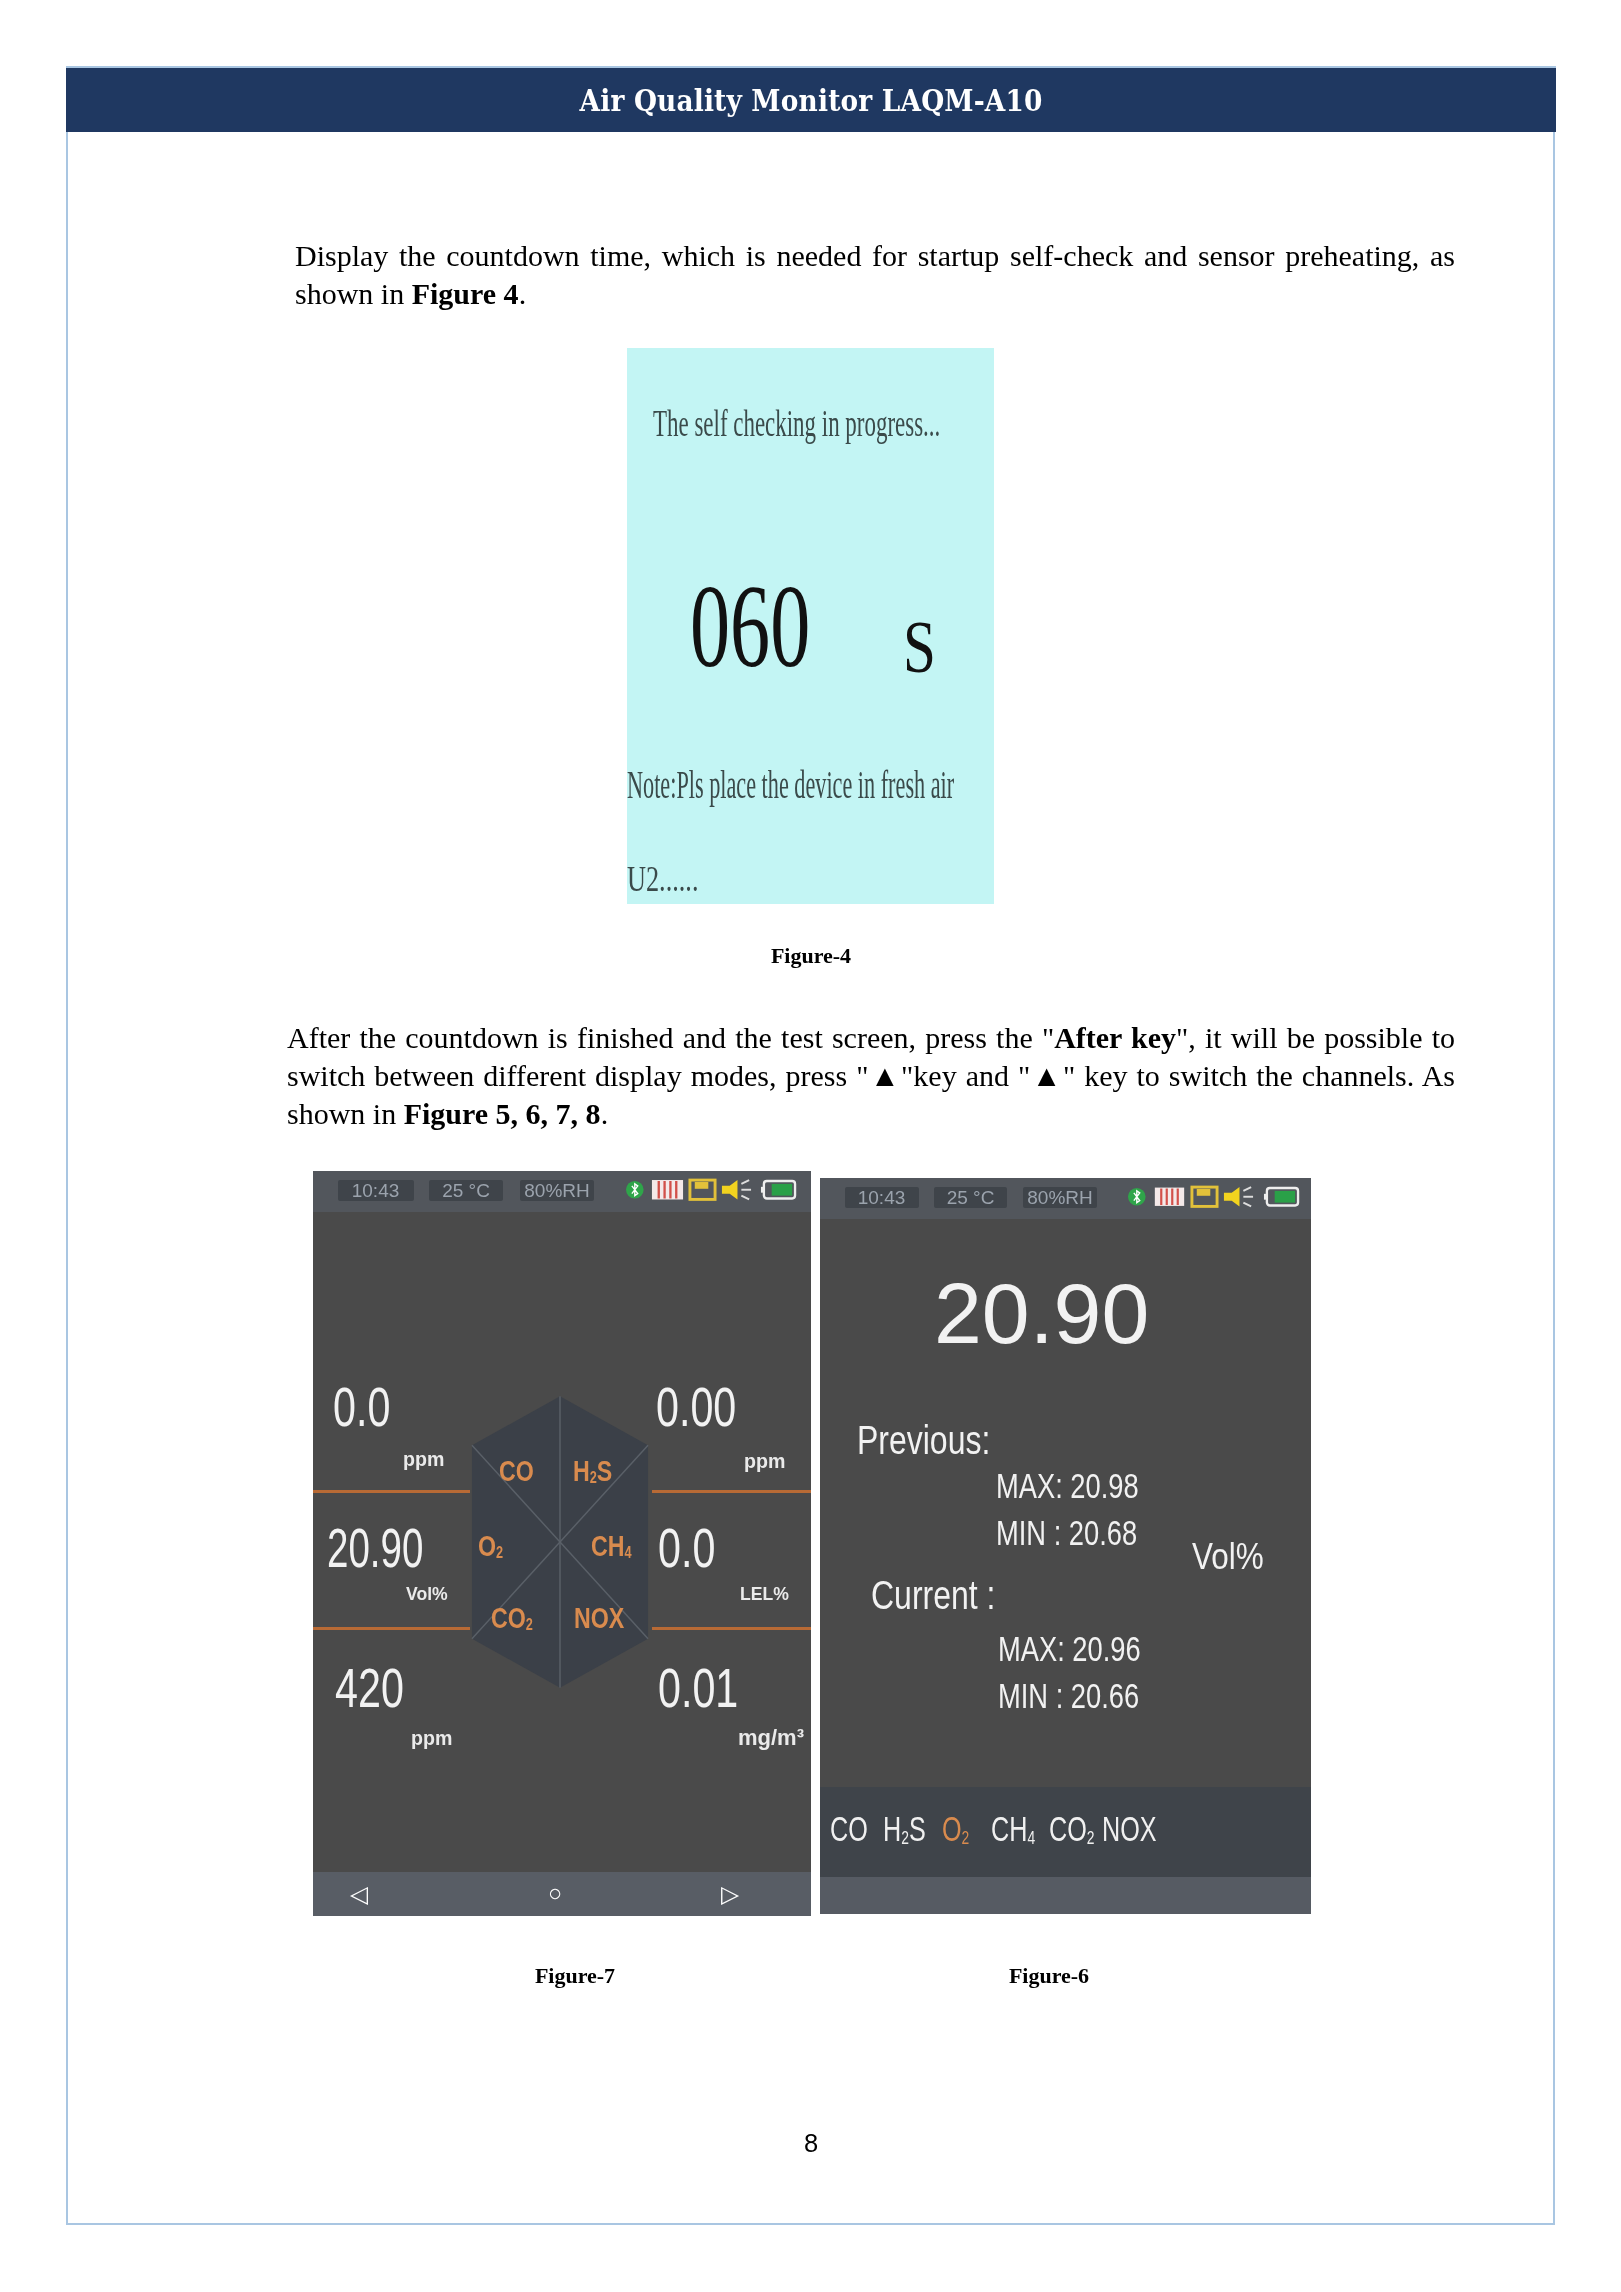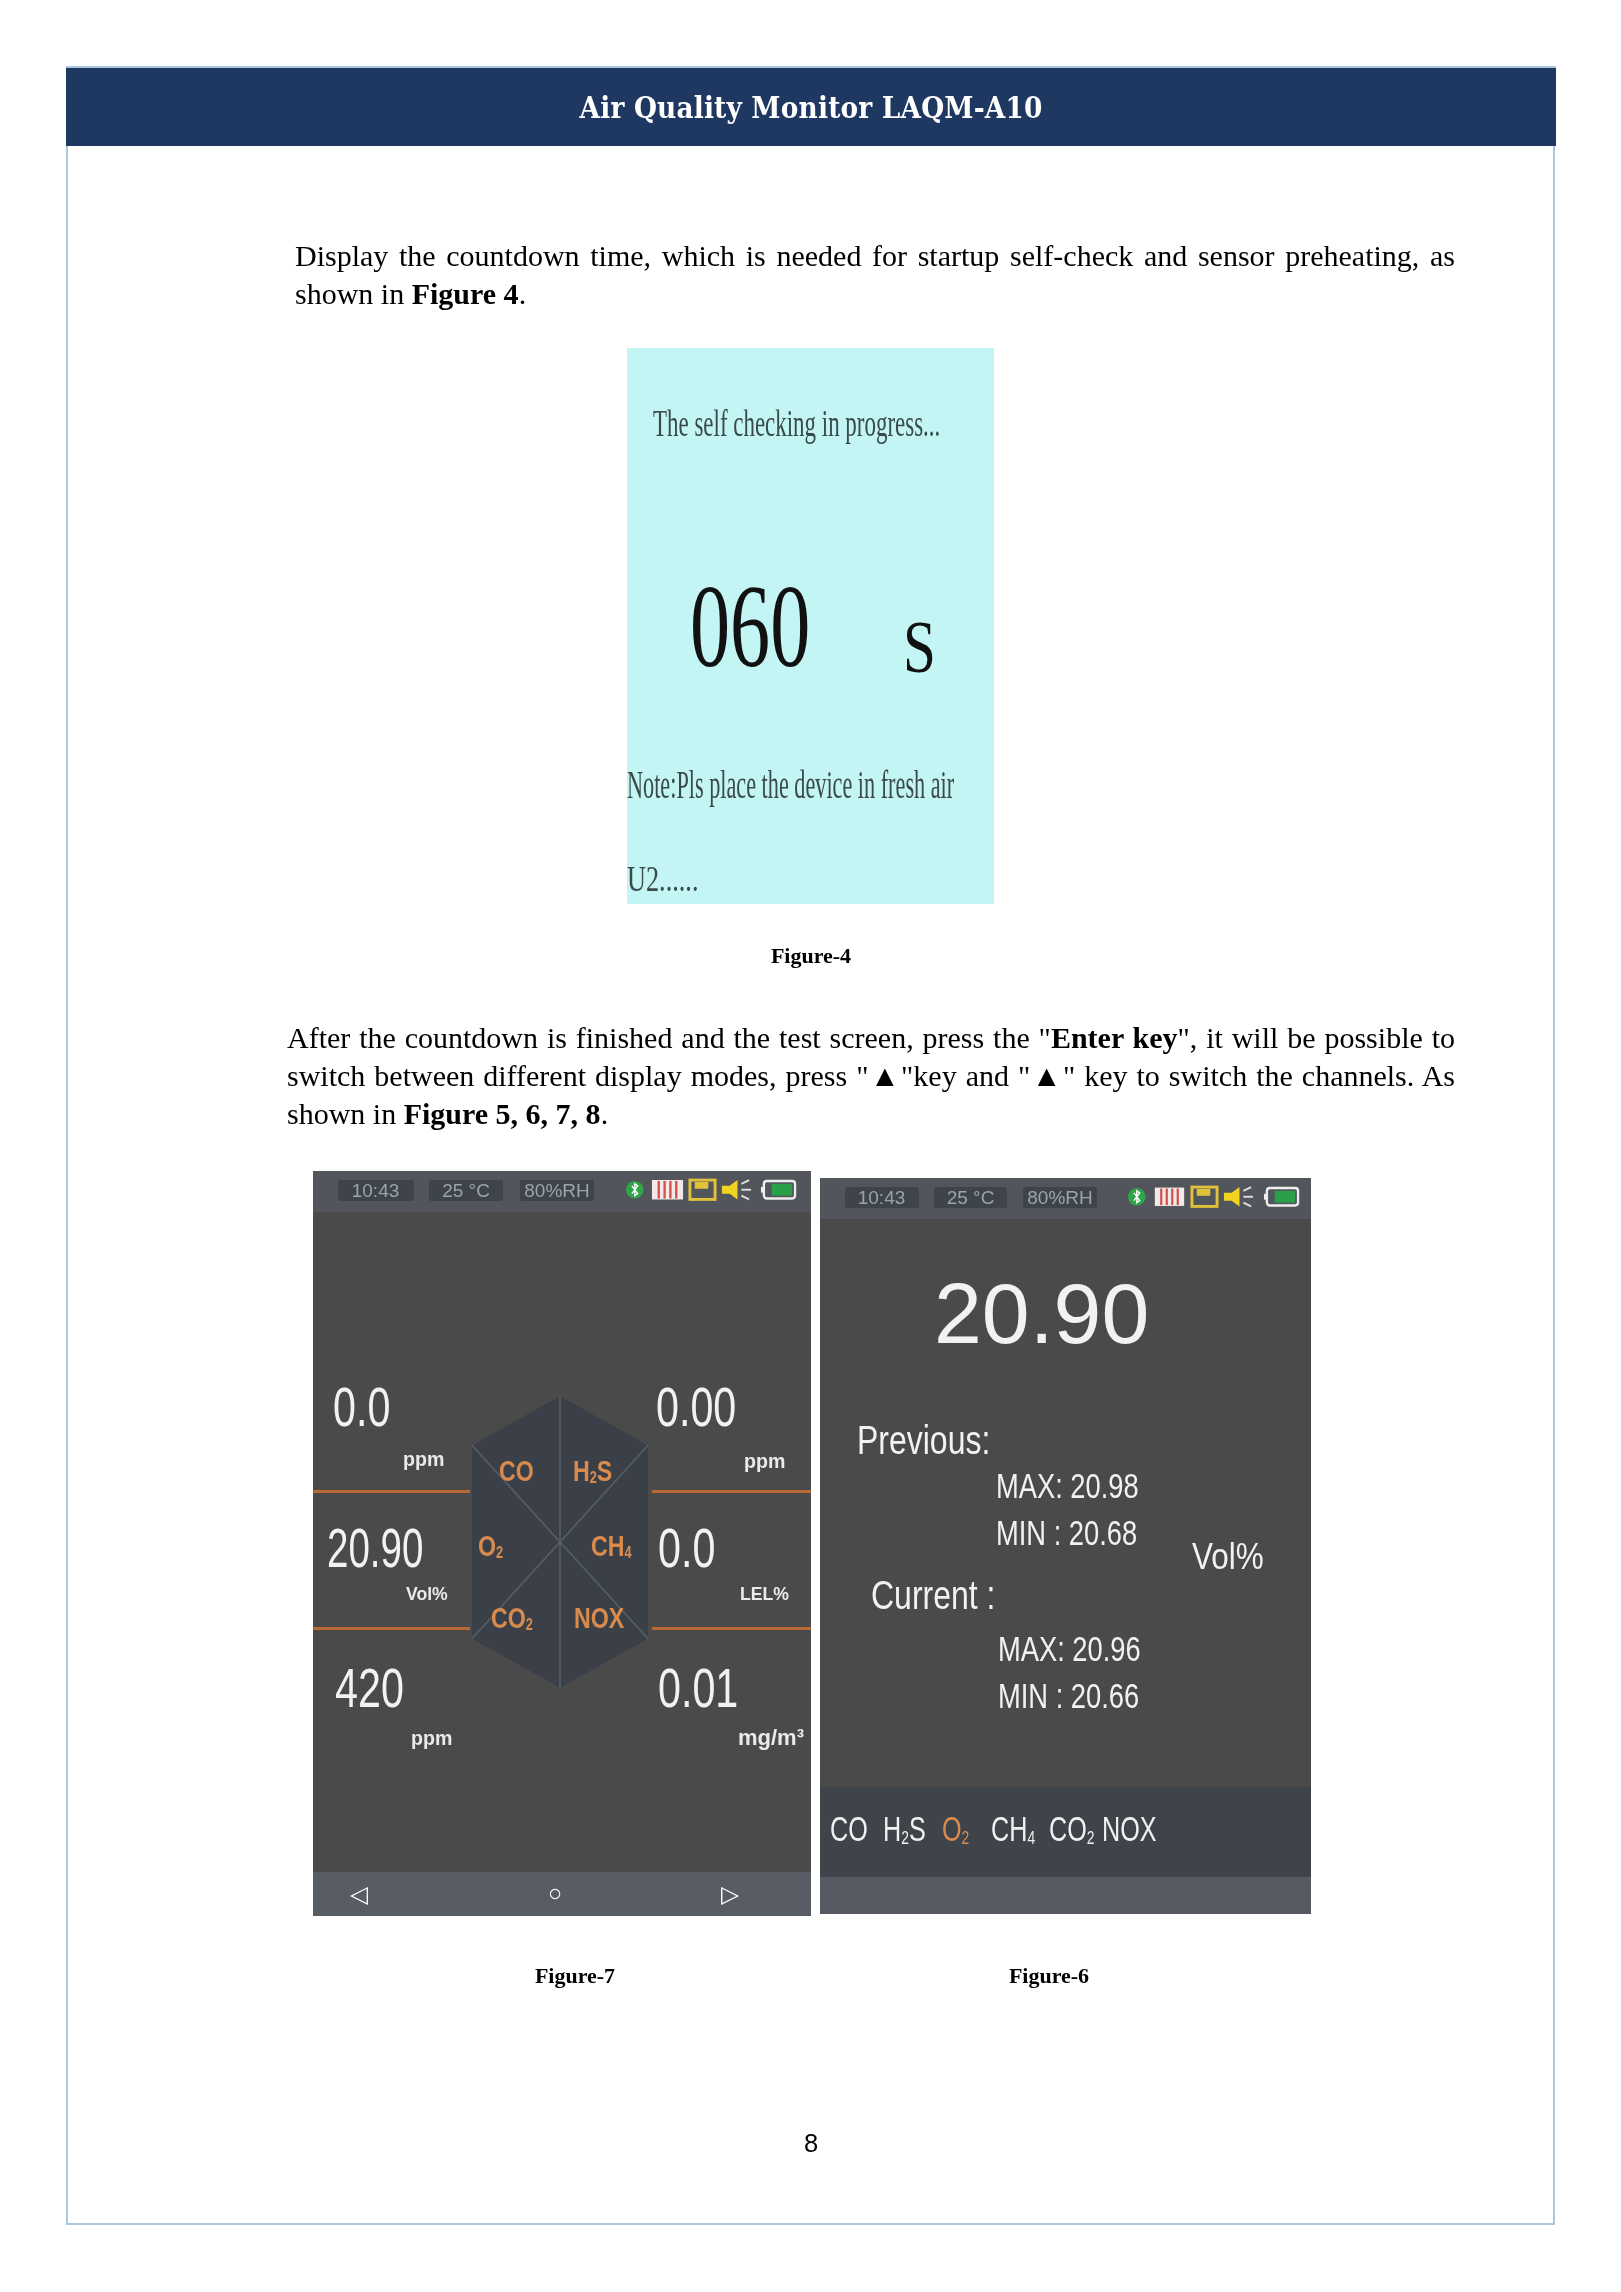--- a/index.html
+++ b/index.html
@@ -1,18 +1,18 @@
 <!DOCTYPE html>
 <html><head>
 <meta charset="utf-8">
 <style>
   html,body{margin:0;padding:0;background:#fff;}
   body{width:1621px;height:2293px;position:relative;overflow:hidden;font-family:"DejaVu Serif",serif;color:#000;}
   .frame{position:absolute;left:66px;top:66px;width:1489px;height:2159px;border:2px solid #a9c6e2;border-top:none;box-sizing:border-box;}
-  .header{position:absolute;left:66px;top:66px;width:1490px;height:80px;background:#1f3861;border-top:2px solid #a9c6e2;box-sizing:border-box;display:flex;align-items:center;justify-content:center;}
+  .header{position:absolute;left:66px;top:66px;width:1490px;height:66px;background:#1f3861;border-top:2px solid #a9c6e2;box-sizing:border-box;display:flex;align-items:center;justify-content:center;}
   .header span{color:#fff;font-family:"DejaVu Serif",serif;font-weight:bold;font-size:30px;transform:scaleX(0.88);letter-spacing:0.2px;}
   .para{position:absolute;font-family:"Liberation Serif",serif;font-size:30px;line-height:38px;text-align:justify;text-align-last:left;margin-left:28px;}
   .p1{left:267px;top:237px;width:1160px;}
   .p2{left:259px;top:1019px;width:1168px;}
   .para b{font-weight:bold;}
   .caption{position:absolute;font-family:"Liberation Serif",serif;font-weight:bold;font-size:22px;transform:translateX(-50%);white-space:nowrap;}
   .pagenum{position:absolute;left:811px;top:2129px;transform:translateX(-50%);font-family:"Liberation Sans",sans-serif;font-size:25.5px;}
   
   .fig4{position:absolute;left:627px;top:348px;width:367px;height:556px;background:#c3f5f4;overflow:hidden;}
   .fig4 .t{position:absolute;font-family:"Liberation Serif",serif;color:#3a4a4a;white-space:nowrap;transform-origin:left top;}
@@ -53,21 +53,21 @@
 
 <div class="fig4">
   <div class="t title">The self checking in progress...</div>
   <div class="t count">060</div>
   <div class="t unit">S</div>
   <div class="t note">Note:Pls place the device in fresh air</div>
   <div class="t u2">U2......</div>
 </div>
 <div class="caption" style="left:811px;top:943px;">Figure-4</div>
 
-<div class="para p2"><span>After the countdown is finished and the test screen, press the "</span><b>Enter key</b><span>", it will be possible to switch between different display modes, press "▲"key and "▲" key to switch the channels. As shown in </span><b>Figure 5, 6, 7, 8</b><span>.</span></div>
+<div class="para p2"><span>After the countdown is finished and the test screen, press the "</span><b>After key</b><span>", it will be possible to switch between different display modes, press "▲"key and "▲" key to switch the channels. As shown in </span><b>Figure 5, 6, 7, 8</b><span>.</span></div>
 
 <div class="screen fig5">
   <div class="status">
     <div class="chip" style="left:24.5px;width:76px;">10:43</div>
     <div class="chip" style="left:116px;width:74px;">25 °C</div>
     <div class="chip" style="left:207px;width:74px;">80%RH</div>
     <svg class="ico" style="left:311px;width:21.6px;" viewBox="0 0 22 24">
         <circle cx="11" cy="12" r="9" fill="#2fa54a"></circle>
         <path d="M8 8l6 8-3 2V6l3 2-6 8" stroke="#fff" stroke-width="1.4" fill="none"></path>
       </svg>

